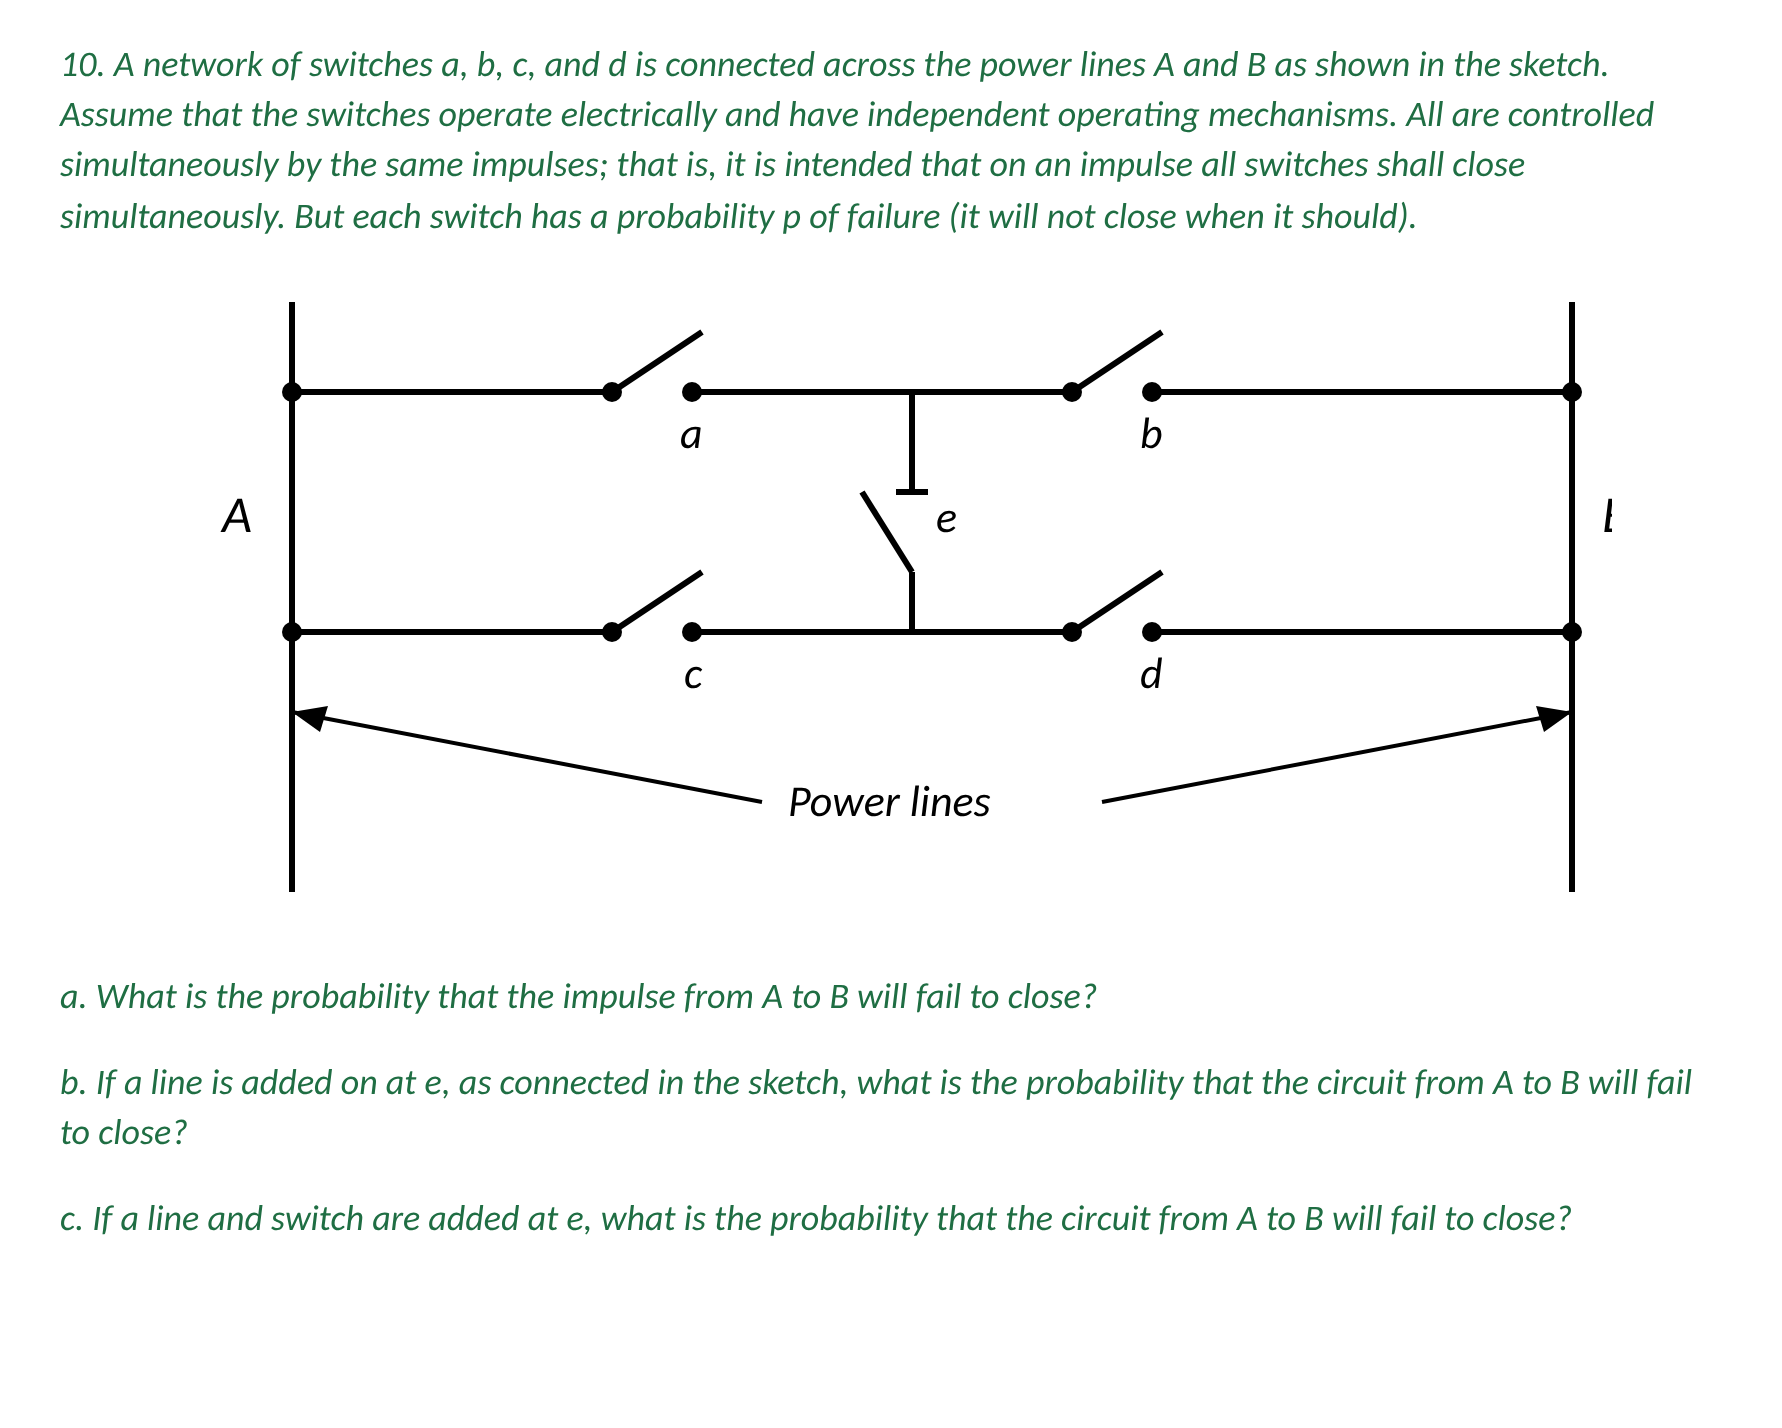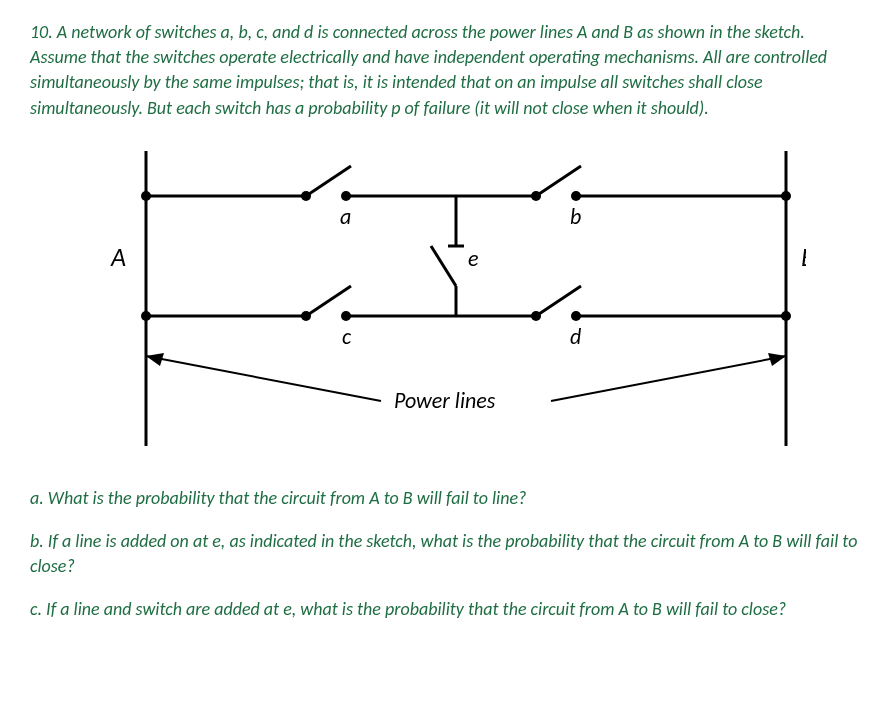--- a/index.html
+++ b/index.html
@@ -111,15 +111,15 @@
     <text x="715" y="120" class="svg-label-large">B</text>
     <text x="254" y="78" class="svg-label">a</text>
     <text x="484" y="78" class="svg-label">b</text>
     <text x="382" y="120" class="svg-label">e</text>
     <text x="256" y="198" class="svg-label">c</text>
     <text x="484" y="198" class="svg-label">d</text>
     <text x="308" y="262" class="power-lines-label">Power lines</text>
   </svg>
 </div>
 
-<p class="question-part">a. What is the probability that the circuit from A to B will fail to line?</p>
-<p class="question-part">b. If a line is added on at e, as indicated in the sketch, what is the probability that the circuit from A to B will fail to close?</p>
+<p class="question-part">a. What is the probability that the impulse from A to B will fail to close?</p>
+<p class="question-part">b. If a line is added on at e, as connected in the sketch, what is the probability that the circuit from A to B will fail to close?</p>
 <p class="question-part">c. If a line and switch are added at e, what is the probability that the circuit from A to B will fail to close?</p>
 
 </body></html>

